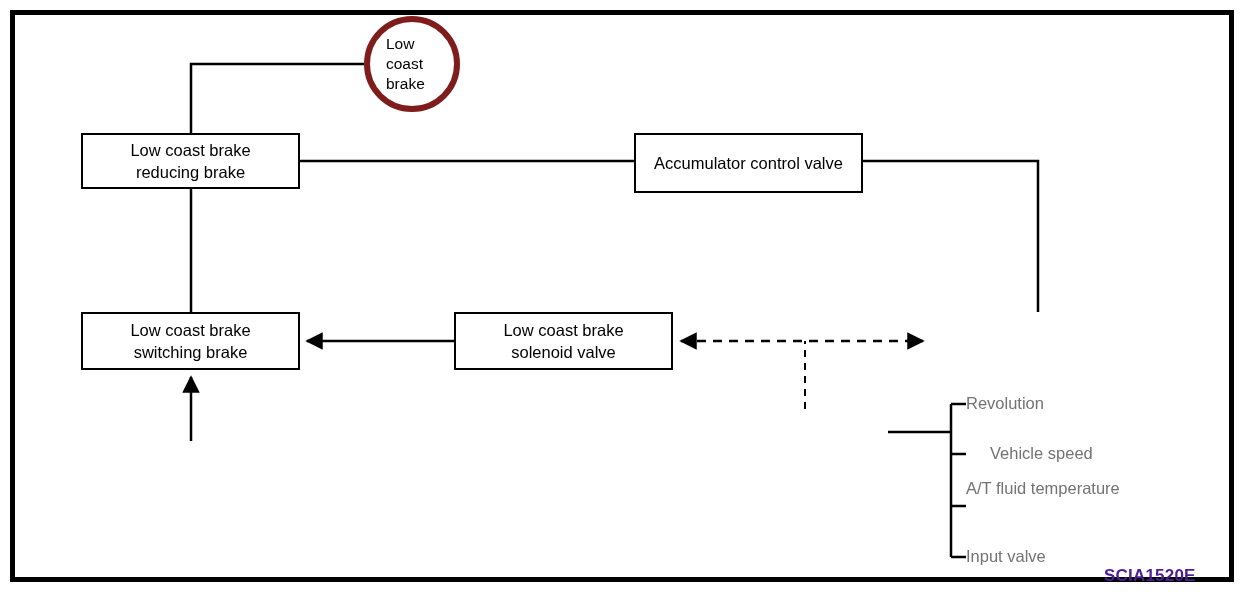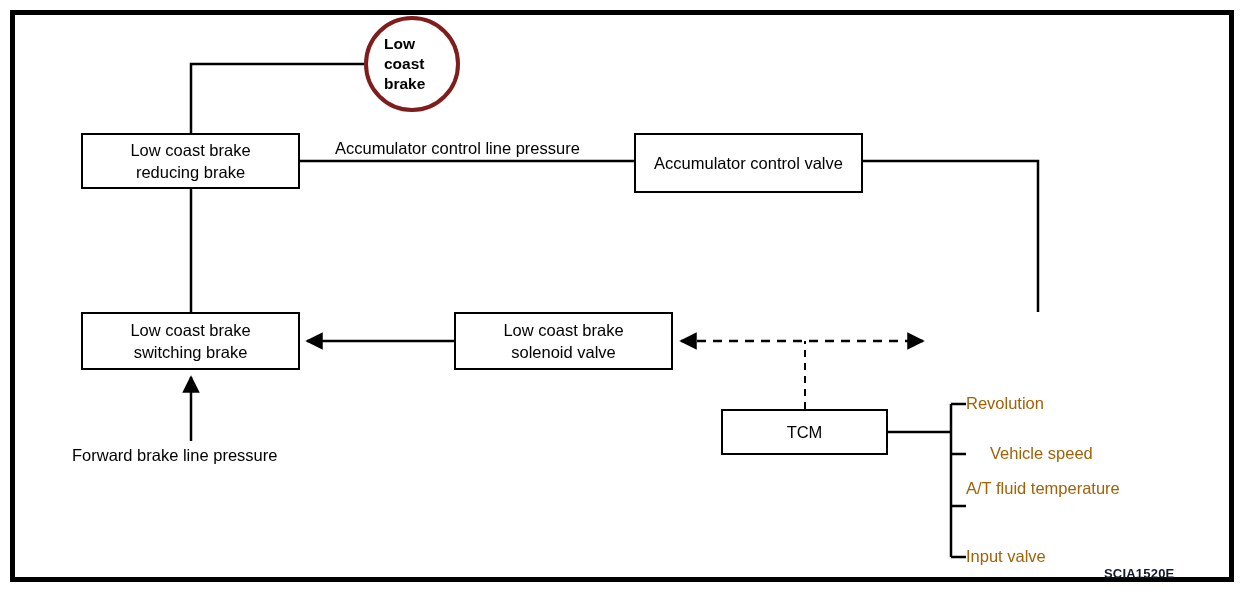--- a/index.html
+++ b/index.html
@@ -41,53 +41,52 @@
     display: flex;
     align-items: center;
     justify-content: center;
     text-align: center;
     font-size: 16.5px;
     line-height: 1.35;
     color: #000000;
   }
   .circle {
     position: absolute;
-    border: 4px solid #7f1d1d;
+    border: 6px solid #7f1d1d;
     border-radius: 50%;
     background: #ffffff;
     box-sizing: border-box;
     display: flex;
     align-items: center;
     justify-content: flex-start;
     text-align: left;
     font-size: 15.5px;
     line-height: 1.3;
     color: #000000;
     padding-left: 16px;
-    font-weight: bold;
   }
   .label {
     position: absolute;
     font-size: 16.5px;
     color: #000000;
     white-space: nowrap;
   }
   .code {
     position: absolute;
-    font-size: 13px;
+    font-size: 17px;
     font-weight: bold;
     letter-spacing: 0.2px;
-    color: #0f172a;
+    color: #4c1d95;
     white-space: nowrap;
     text-align: center;
   }
   .inp-label {
     position: absolute;
     font-size: 16.5px;
-    color: #a16207;
+    color: #737373;
     white-space: nowrap;
   }
 </style>
 </head>
 <body>
 
 <div id="canvas">
 
   <div id="frame"></div>
 
@@ -140,42 +139,37 @@
     <div>
       <div>Low coast brake</div>
       <div>reducing brake</div>
     </div>
   </div>
 
   <div class="box" style="left:634px; top:133px; width:229px; height:60px;">
     <span>Accumulator control valve</span>
   </div>
 
-  <div class="label" style="left:335px; top:139px;">Accumulator control line pressure</div>
 
   <div class="box" style="left:81px; top:312px; width:219px; height:58px;">
     <div>
       <div>Low coast brake</div>
       <div>switching brake</div>
     </div>
   </div>
 
   <div class="box" style="left:454px; top:312px; width:219px; height:58px;">
     <div>
       <div>Low coast brake</div>
       <div>solenoid valve</div>
     </div>
   </div>
 
 
-  <div class="box" style="left:721px; top:409px; width:167px; height:46px;">
-    <span>TCM</span>
-  </div>
 
-  <div class="label" style="left:72px; top:446px;">Forward brake line pressure</div>
 
   <div class="inp-label" style="left:966px; top:394px;">Revolution</div>
   <div class="inp-label" style="left:966px; top:444px;margin-left:24px;">Vehicle speed</div>
   <div class="inp-label" style="left:966px; top:479px;text-align:right;">A/T fluid temperature</div>
   <div class="inp-label" style="left:966px; top:547px;">Input valve</div>
 
   <div class="code" style="left:1104px; top:566px;">SCIA1520E</div>
 
 </div>
 

